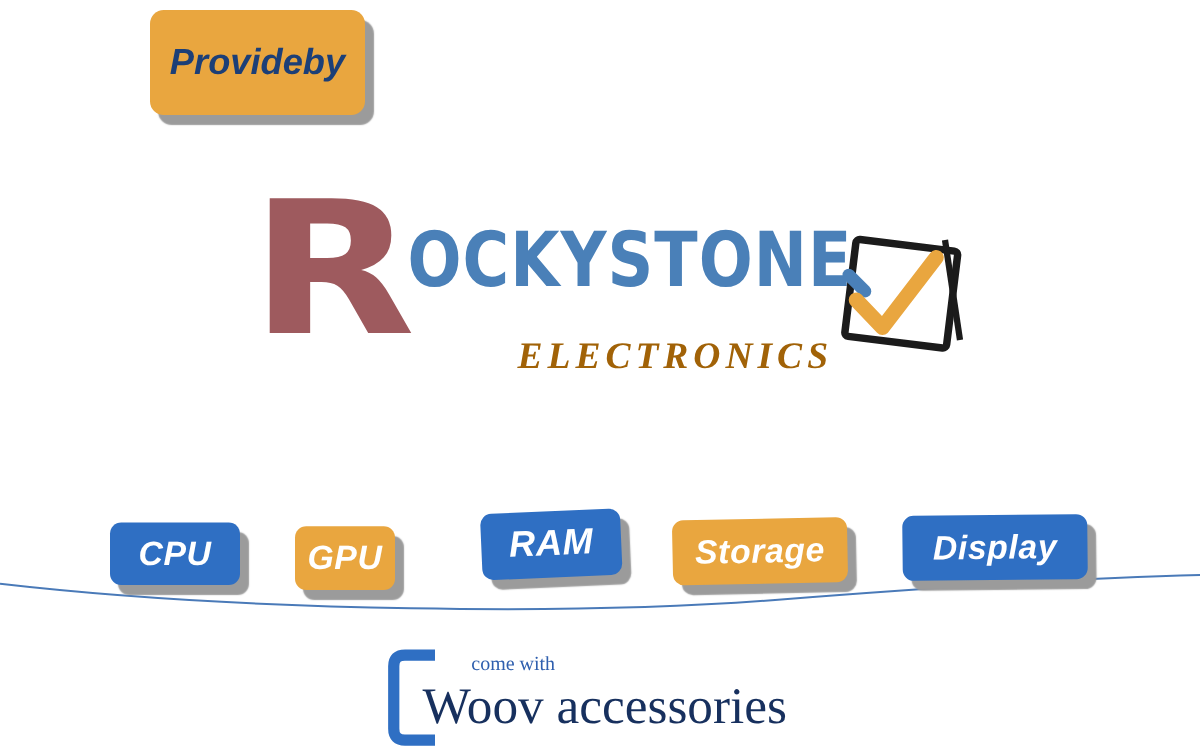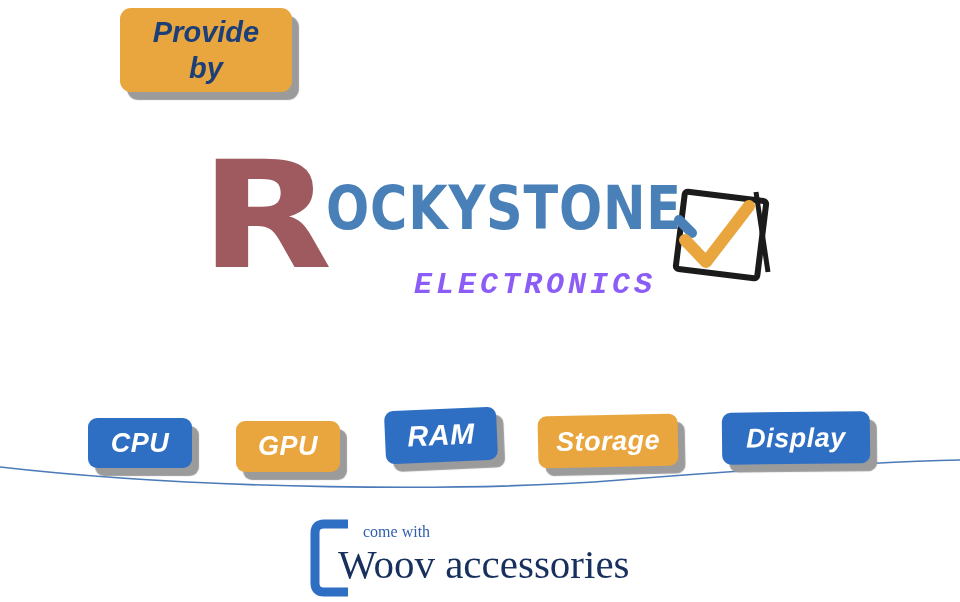--- a/index.html
+++ b/index.html
@@ -19,27 +19,27 @@
     z-index:2;
   }
   [data-color="blue"]{background:#2F6FC3;}
   [data-color="orange"]{background:#E9A63F;}
 
   
   .provide{
     left:120px;top:8px;width:172px;height:84px;
     background:#E9A63F;border-radius:11px;
     color:#1C3F77;font-size:29px;line-height:1.25;
-    flex-direction:column;
+    flex-direction:row;
   }
 
   
   .spec{color:#ffffff;font-size:27px;letter-spacing:0.5px;}
   #btn-cpu    {left:88px; top:418px;width:104px;height:50px;align-items:center;}
-  #btn-gpu    {left:236px;top:421px;width:104px;height:51px;}
+  #btn-gpu    {left:236px;top:421px;width:80px;height:51px;}
   #btn-ram    {left:385px;top:409px;width:112px;height:53px;transform:rotate(-2.5deg);font-size:29px;}
   #btn-storage{left:538px;top:415px;width:140px;height:52px;transform:rotate(-1.2deg);}
   #btn-display{left:722px;top:412px;width:148px;height:52px;transform:rotate(-0.6deg);}
 
   
   .curve{
     position:absolute;left:0;top:440px;width:960px;height:80px;
     z-index:1;pointer-events:none;
   }
 
@@ -56,30 +56,30 @@
     position:absolute;left:126px;top:10px;
     font-size:62px;font-weight:bold;line-height:1;
     color:#4A80B8;letter-spacing:1px;
     transform:scaleX(0.82) scaleY(0.98);transform-origin:top left;
     font-family:"DejaVu Sans", sans-serif;
     white-space:nowrap;
   }
   .logo-sub{
     position:absolute;left:214px;top:100px;
     font-size:30px;font-weight:bold;font-style:italic;
-    color:#8b5cf6;letter-spacing:4px;
-    font-family:Liberation Mono, monospace;
+    color:#a16207;letter-spacing:4px;
+    font-family:Liberation Serif, serif;
     white-space:nowrap;
   }
   .logo-check{position:absolute;left:452px;top:12px;width:126px;height:126px;}
 
   
   .footer-icon{position:absolute;left:308px;top:517px;width:52px;height:82px;z-index:2;}
   .footer-prefix{
-    position:absolute;left:363px;top:523px;
+    position:absolute;left:377px;top:523px;
     font-family:"Liberation Serif", serif;
     color:#2F5FAE;font-size:16px;z-index:2;text-align:right;
   }
   .footer-brand{
     position:absolute;left:338px;top:540px;
     font-family:Liberation Serif, serif;
     color:#17305E;font-size:41px;z-index:2;
     white-space:nowrap;
   }
 </style>

